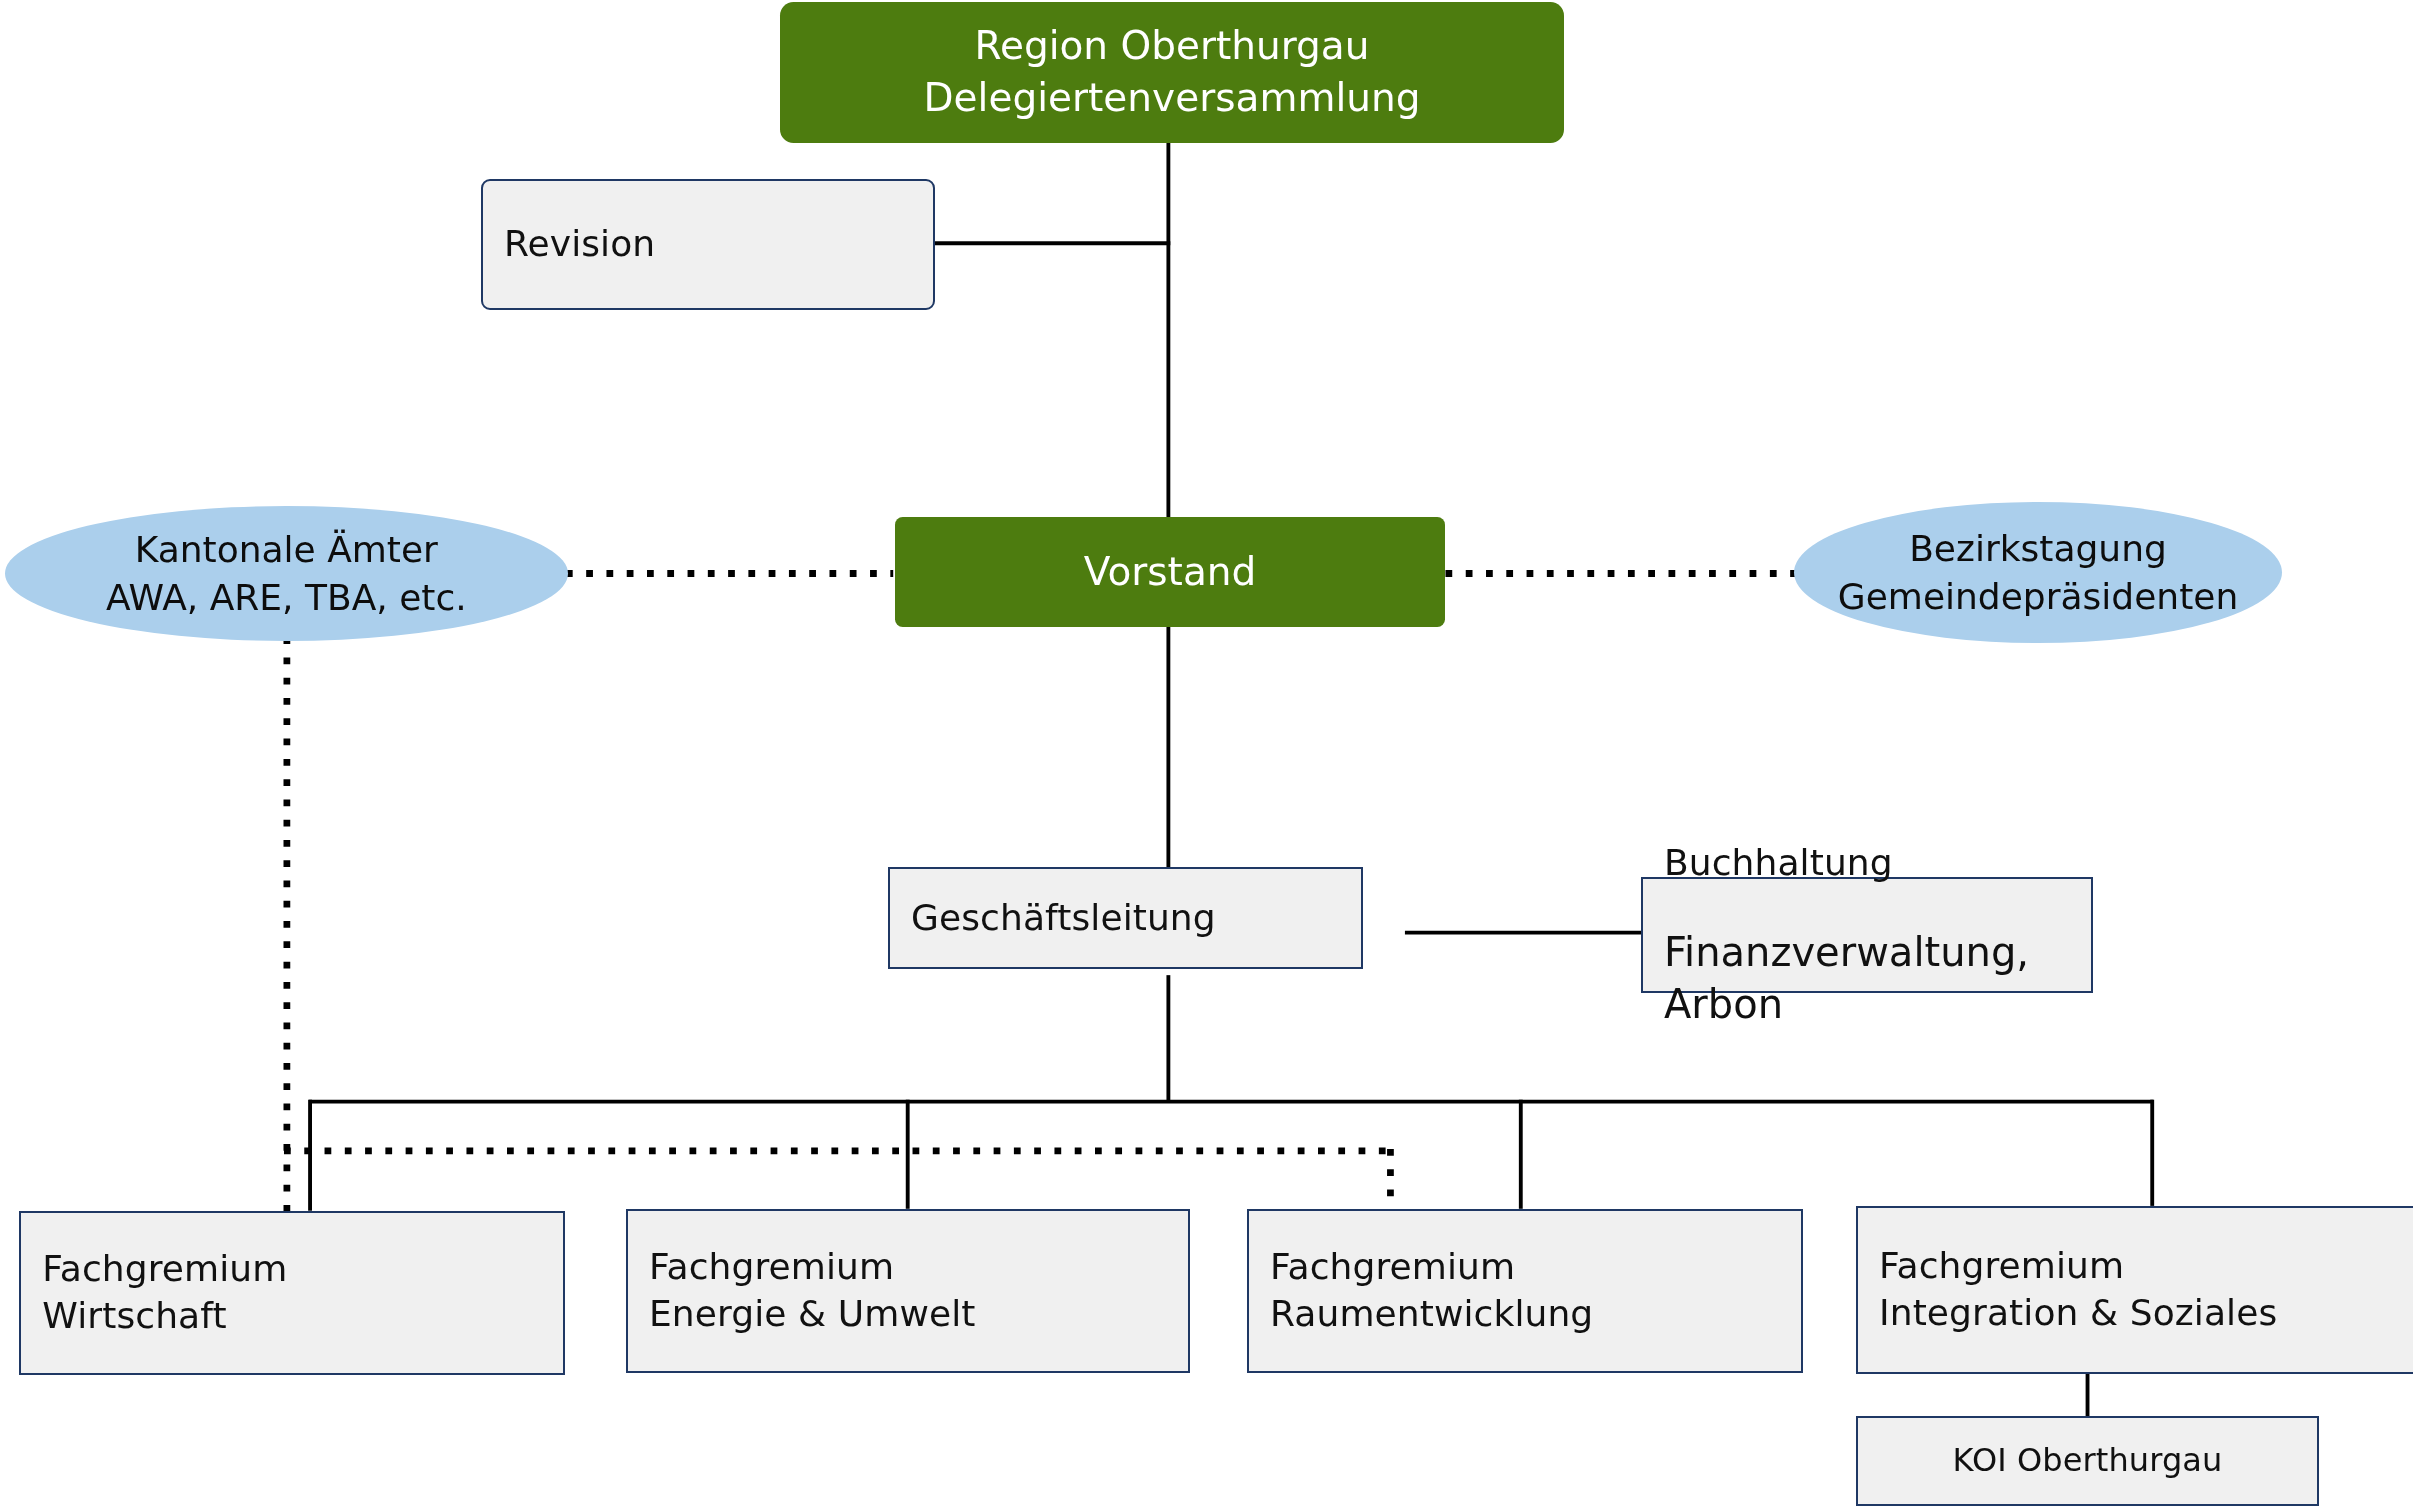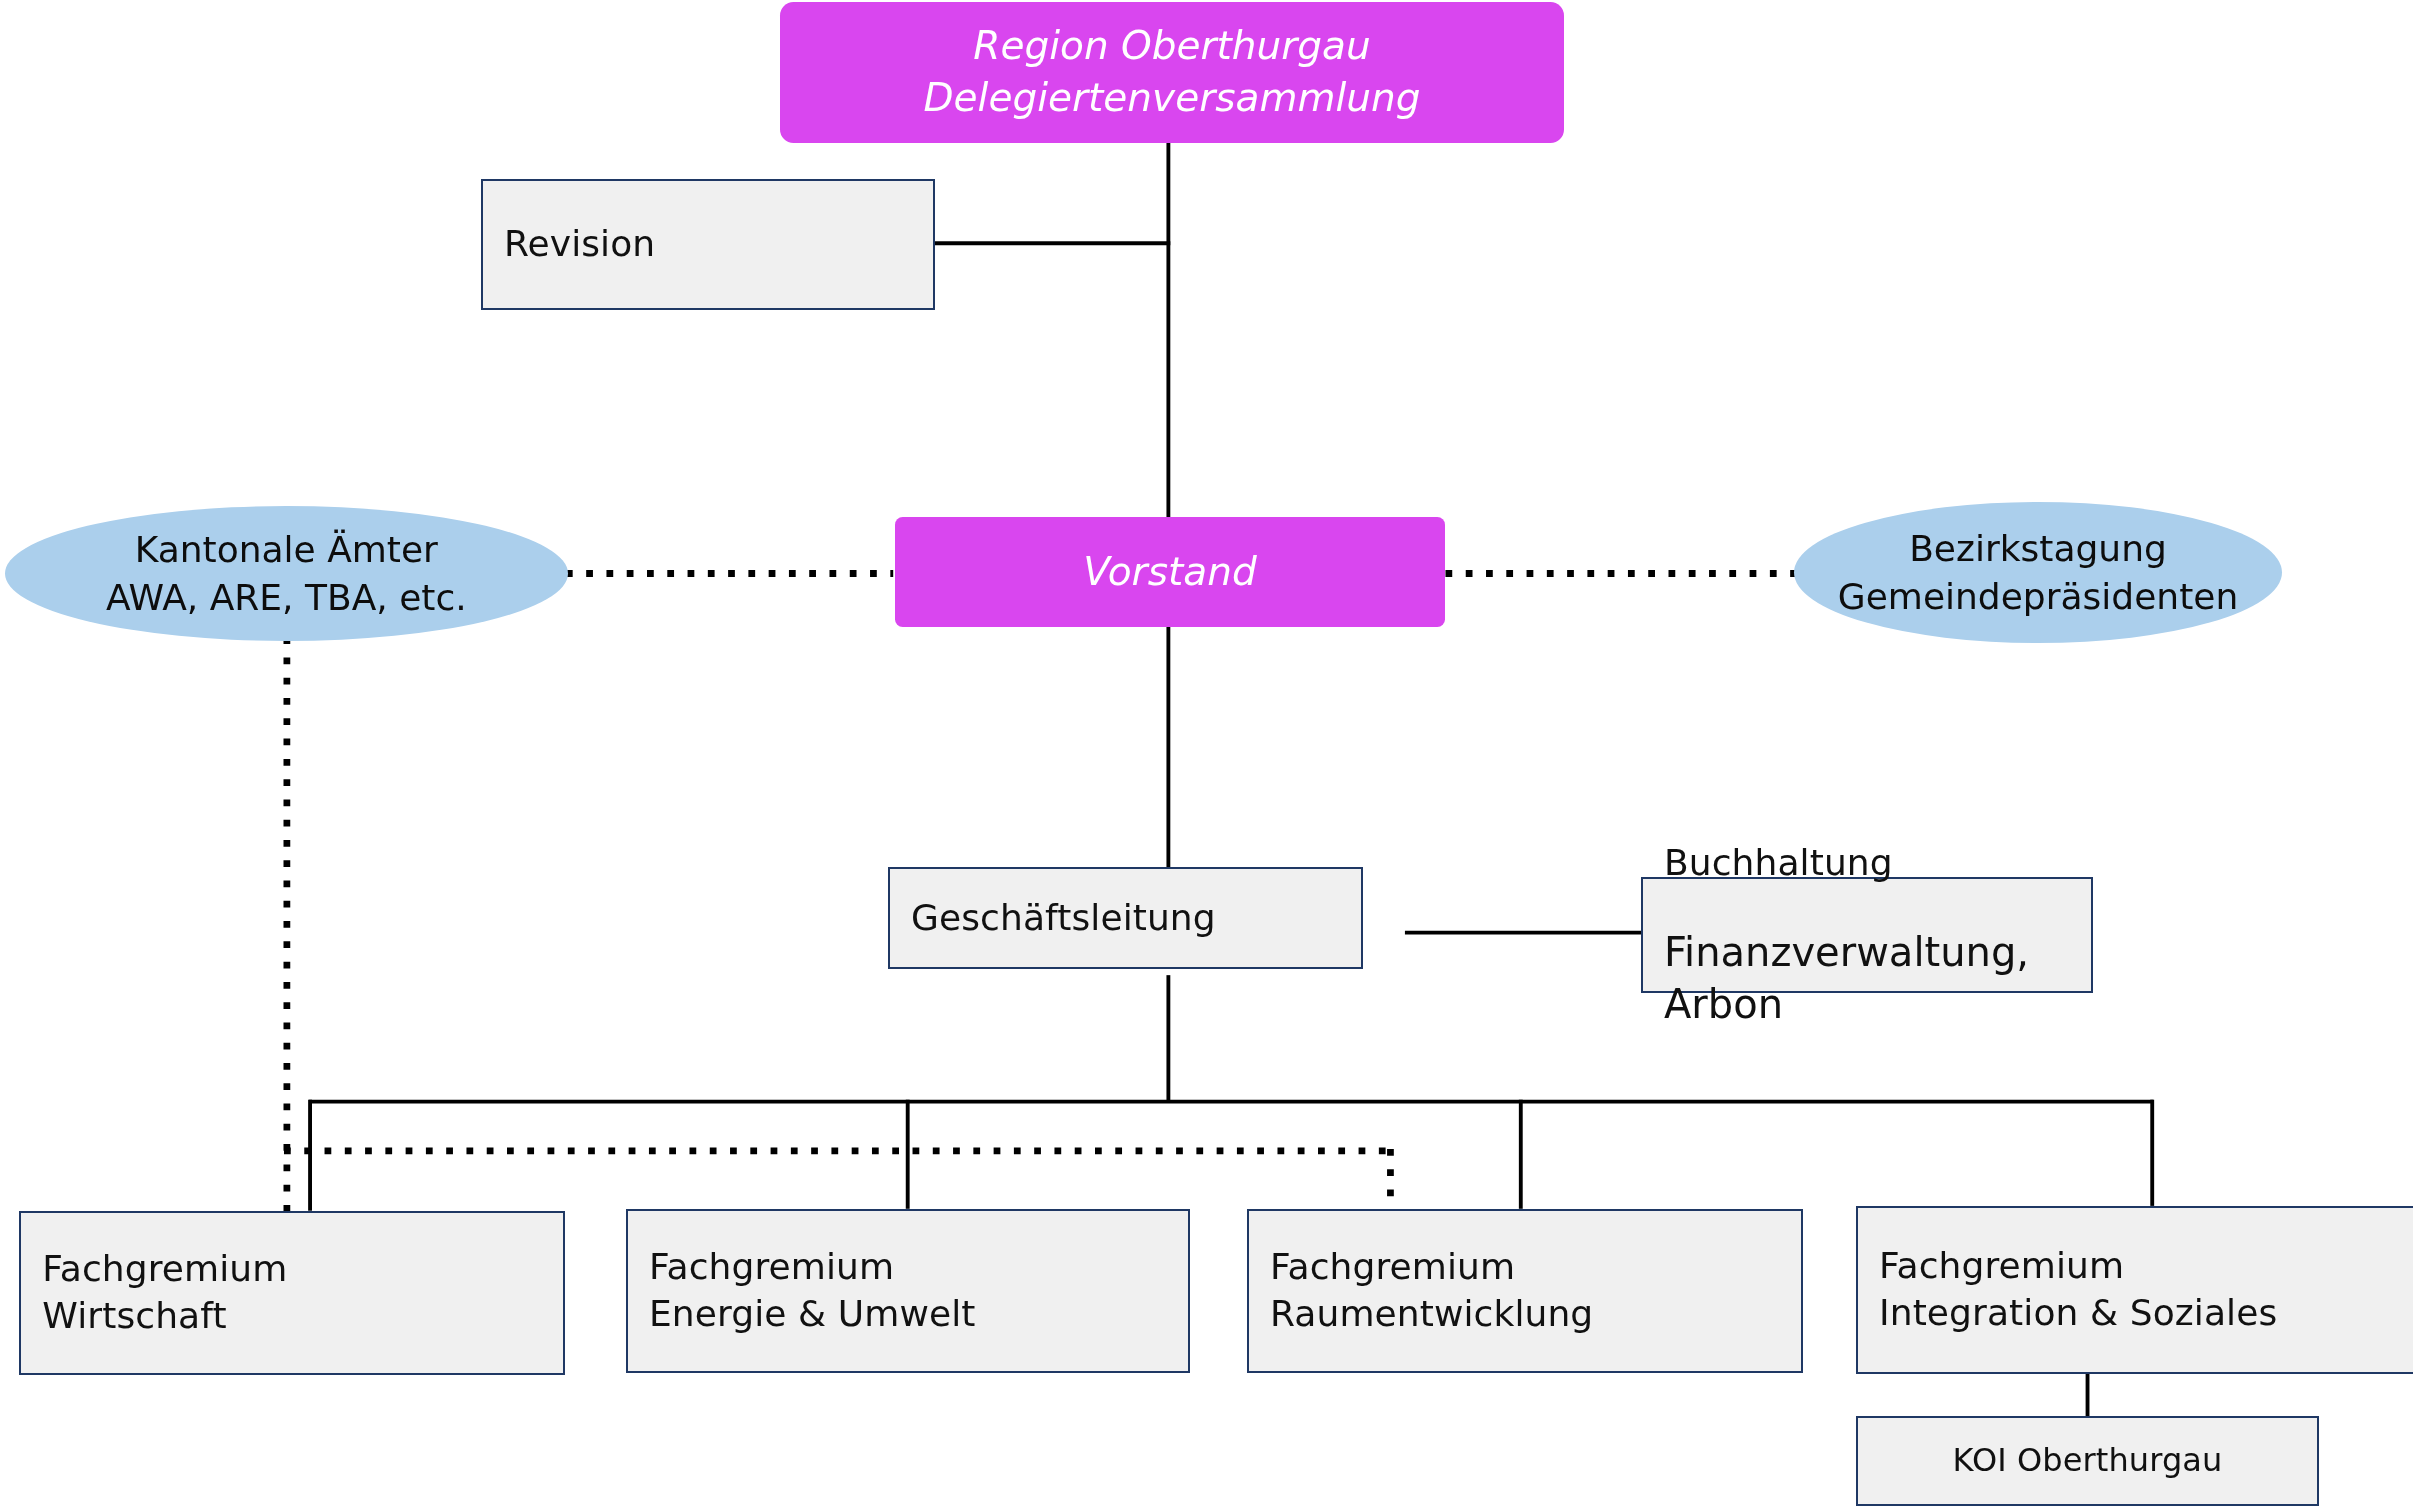--- a/index.html
+++ b/index.html
@@ -49,26 +49,25 @@
     color: #111111;
     line-height: 1.30;
   }
   .box.center-text {
     align-items: center;
     text-align: center;
   }
   .box.center-text .t1 { font-size: 32px; }
   
   .blue {
-    background: #d946ef;
+    background: #4d7c0f;
     align-items: center;
     text-align: center;
     justify-content: center;
     border: none;
-    font-style: italic;
   }
   .blue .t1 {
     color: #ffffff;
     font-size: 39px;
     line-height: 1.34;
   }
   .blue.rounded-lg { border-radius: 13.5px; }
   .blue.rounded-sm { border-radius: 7.7px; }
   
   .ellipse {
@@ -121,21 +120,21 @@
       <line x1="294" y1="1192" x2="1443" y2="1192"></line>
       <line x1="1440" y1="1190" x2="1440" y2="1254"></line>
     </g>
   </svg>
 
   <div class="node blue rounded-lg" style="left:780px; top:1.9px; width:784px; height:141px;">
     <div class="t1">Region Oberthurgau</div>
     <div class="t1">Delegiertenversammlung</div>
   </div>
 
-  <div class="node box" style="left:481px; top:179px; width:454px; height:131px;">
+  <div class="node box" style="left:481px; top:179px; width:454px; height:131px;border-radius:9px;">
     <div class="t1">Revision</div>
   </div>
 
   <div class="node ellipse" style="left:4.8px; top:506px; width:563px; height:135px;">
     <div class="t1">Kantonale Ämter</div>
     <div class="t1">AWA, ARE, TBA, etc.</div>
   </div>
 
   <div class="node blue rounded-sm" style="left:895px; top:517px; width:550px; height:110px;">
     <div class="t1">Vorstand</div>

